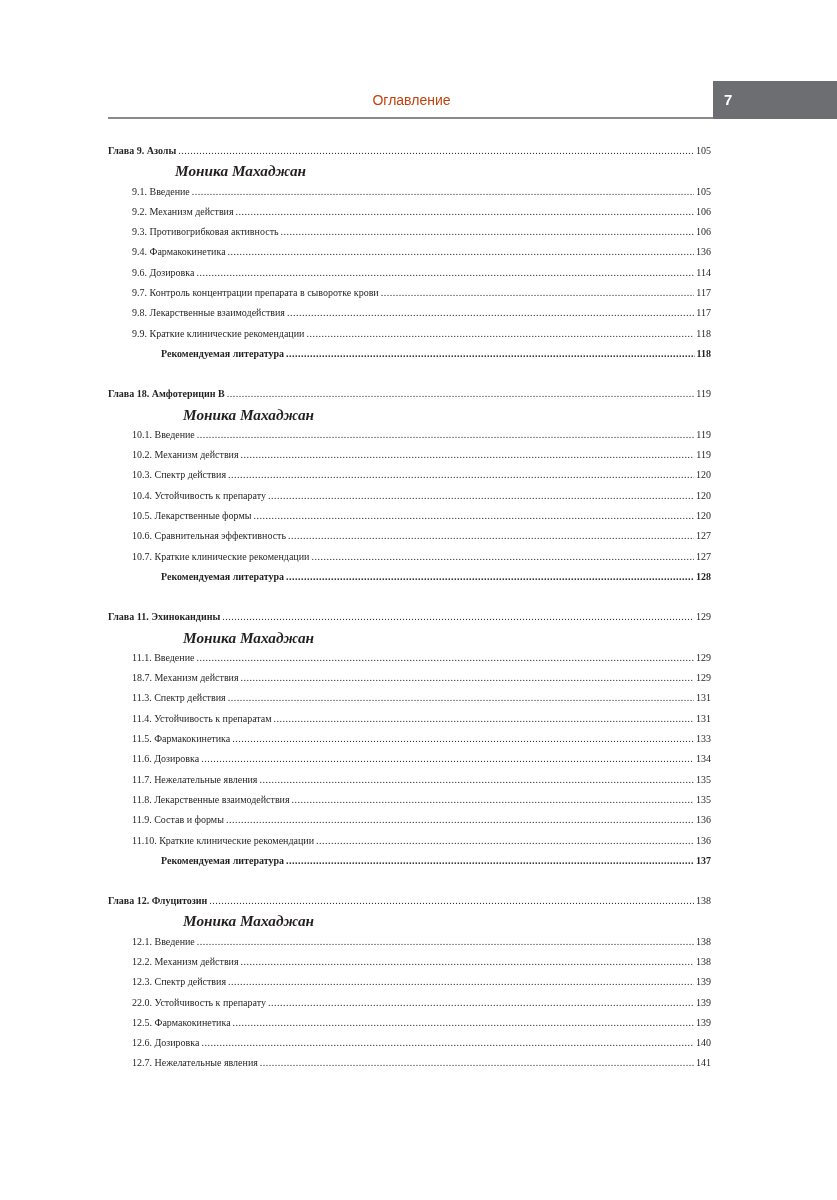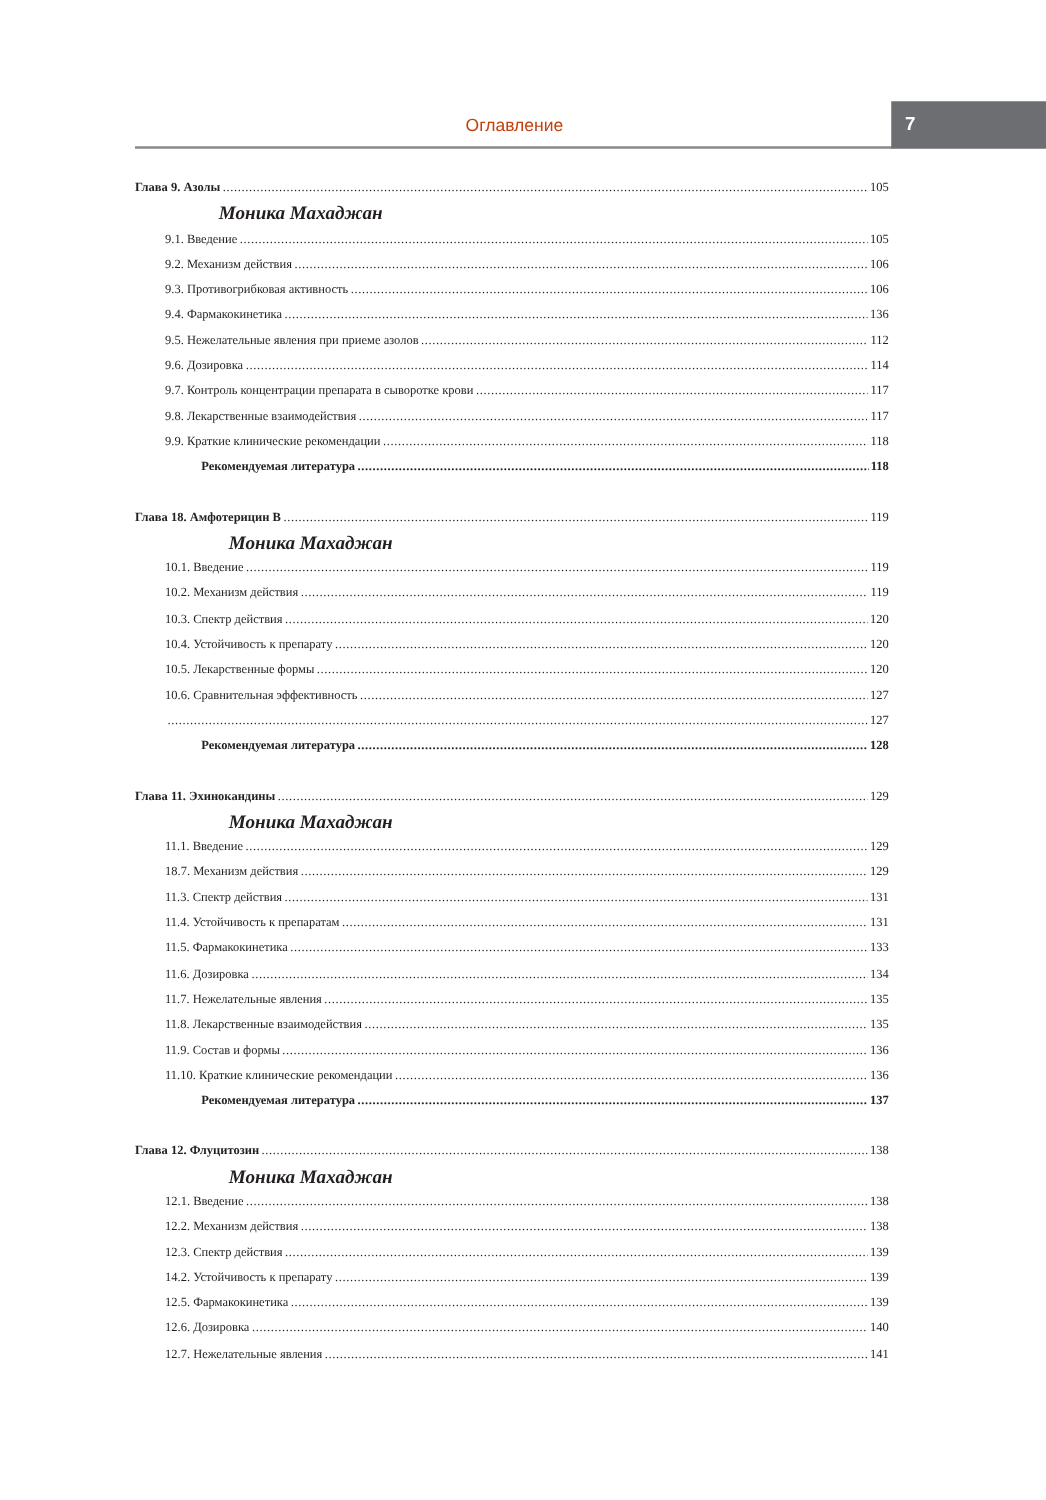--- a/index.html
+++ b/index.html
@@ -57,25 +57,20 @@
         <span class="label">9.3. Противогрибковая активность</span>
         <span class="dots"></span>
         <span class="page">106</span>
       </div>
       <div class="row lvl9">
         <span class="label">9.4. Фармакокинетика</span>
         <span class="dots"></span>
         <span class="page">136</span>
       </div>
       <div class="row lvl9">
-        <span class="label">9.5. Нежелательные явления при приеме азолов</span>
-        <span class="dots"></span>
-        <span class="page">112</span>
-      </div>
-      <div class="row lvl9">
         <span class="label">9.6. Дозировка</span>
         <span class="dots"></span>
         <span class="page">114</span>
       </div>
       <div class="row lvl9">
         <span class="label">9.7. Контроль концентрации препарата в сыворотке крови</span>
         <span class="dots"></span>
         <span class="page">117</span>
       </div>
       <div class="row lvl9">
@@ -125,20 +120,21 @@
         <span class="label">10.5. Лекарственные формы</span>
         <span class="dots"></span>
         <span class="page">120</span>
       </div>
       <div class="row lvl10">
         <span class="label">10.6. Сравнительная эффективность</span>
         <span class="dots"></span>
         <span class="page">127</span>
       </div>
       <div class="row lvl10">
+        <span class="label">10.7. Краткие клинические рекомендации</span>
         <span class="dots"></span>
         <span class="page">127</span>
       </div>
       <div class="row lit">
         <span class="label">Рекомендуемая литература</span>
         <span class="dots"></span>
         <span class="page">128</span>
       </div>
     </div>
     <div class="chapter">
@@ -220,21 +216,21 @@
         <span class="label">12.2. Механизм действия</span>
         <span class="dots"></span>
         <span class="page">138</span>
       </div>
       <div class="row lvl10">
         <span class="label">12.3. Спектр действия</span>
         <span class="dots"></span>
         <span class="page">139</span>
       </div>
       <div class="row lvl10">
-        <span class="label">14.2. Устойчивость к препарату</span>
+        <span class="label">22.0. Устойчивость к препарату</span>
         <span class="dots"></span>
         <span class="page">139</span>
       </div>
       <div class="row lvl10">
         <span class="label">12.5. Фармакокинетика</span>
         <span class="dots"></span>
         <span class="page">139</span>
       </div>
       <div class="row lvl10">
         <span class="label">12.6. Дозировка</span>

